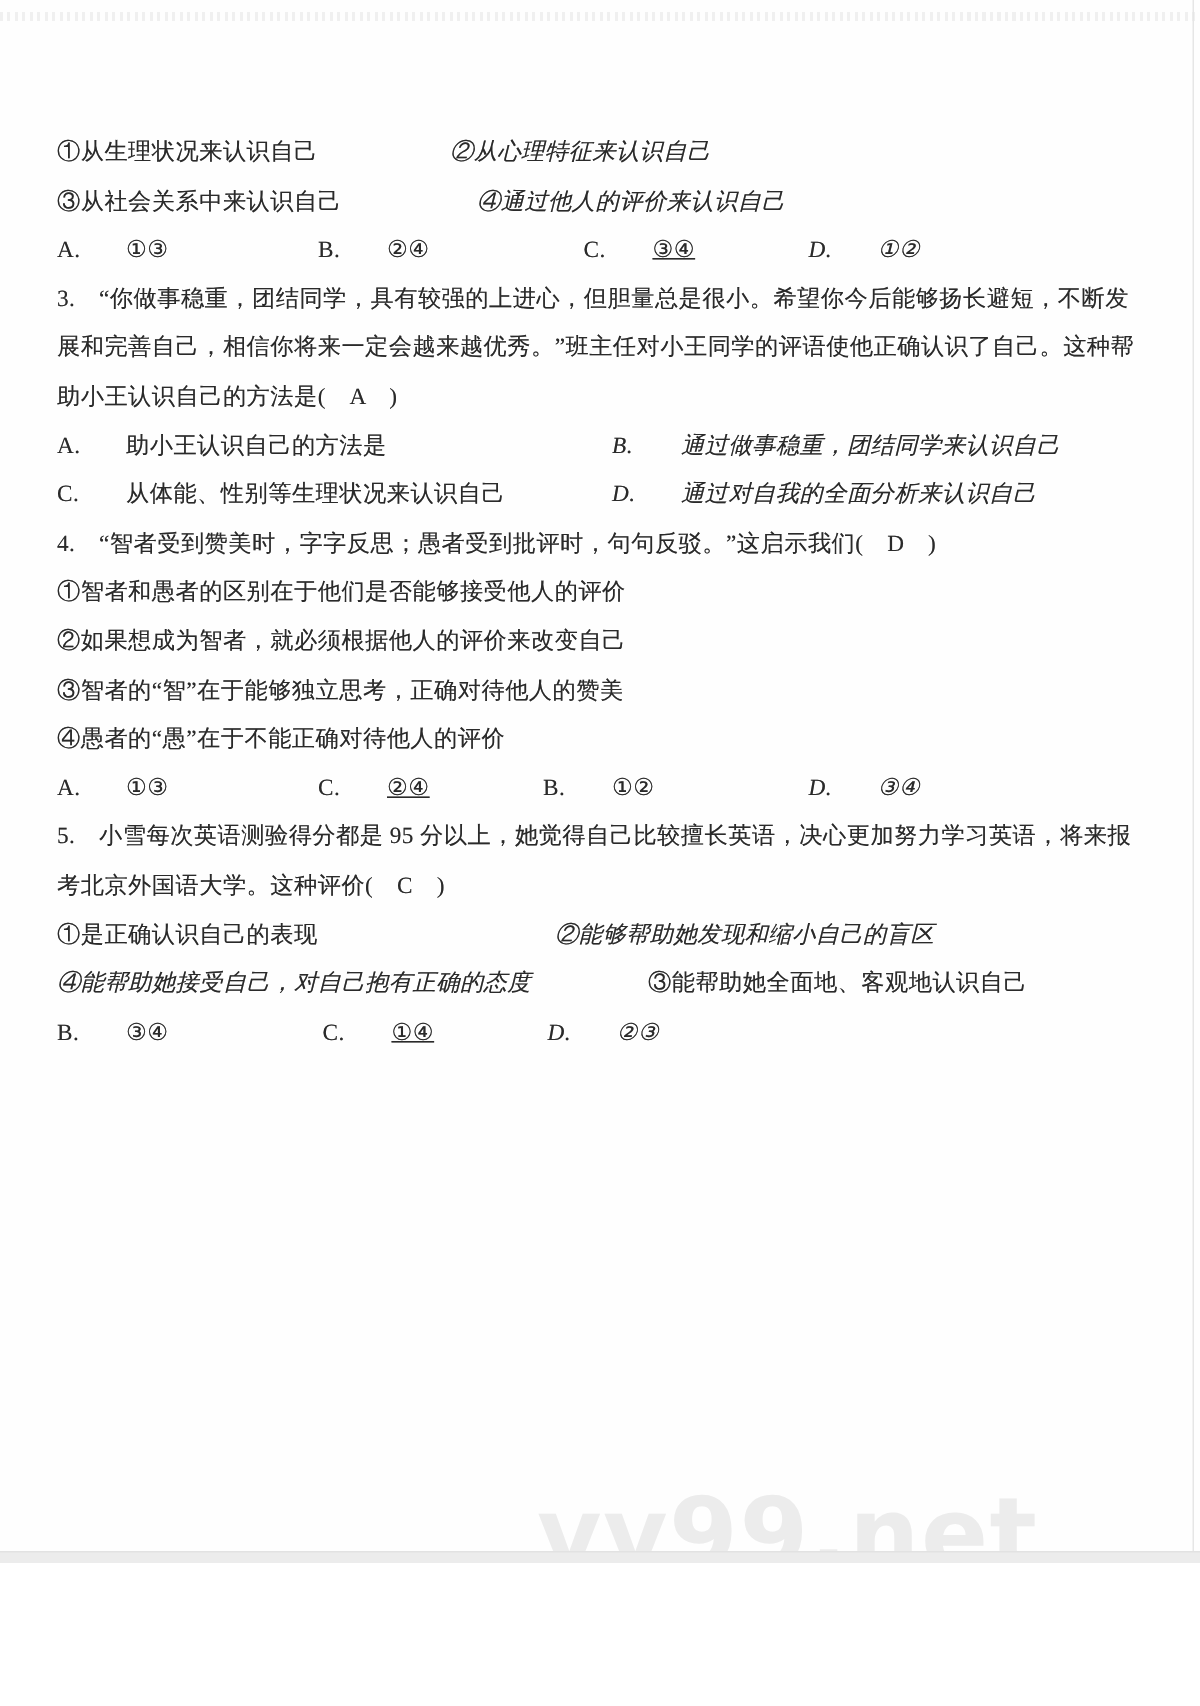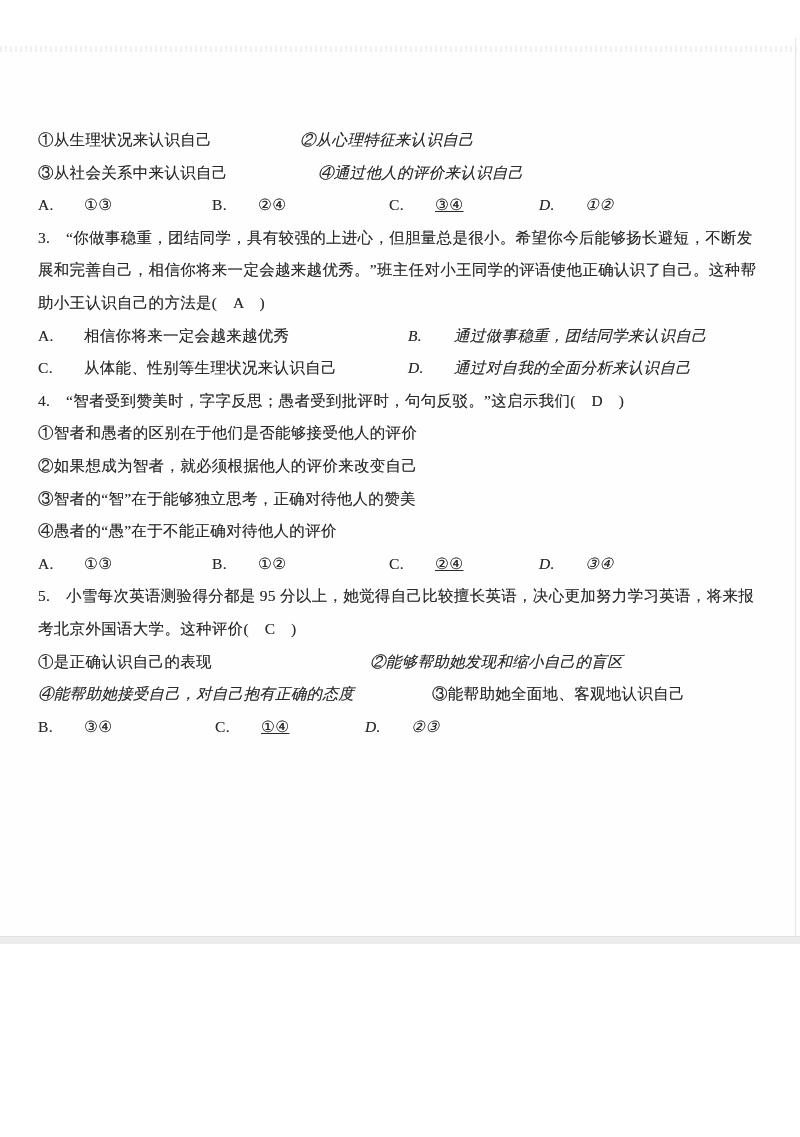--- a/index.html
+++ b/index.html
@@ -3,25 +3,24 @@
 <meta charset="utf-8">
 <style>
   html, body {
     margin: 0;
     padding: 0;
     background: #ffffff;
   }
   .page {
     position: relative;
     width: 800px;
-    height: 906px;
+    height: 1042px;
     background: #fefefe;
     overflow: hidden;
     font-family: "Liberation Serif", "DejaVu Serif", serif;
-    margin-top: 38px;
   }
   .perforation {
     position: absolute;
     top: 8px;
     left: 0;
     width: 100%;
     height: 6px;
     background: repeating-linear-gradient(90deg, #f0f0f0 0 2px, transparent 2px 5px);
   }
   .content {
@@ -110,21 +109,21 @@
       <span>3.　“你做事稳重，团结同学，具有较强的上进心，但胆量总是很小。希望你今后能够扬长避短，不断发</span>
     </div>
     <div class="line">
       <span>展和完善自己，相信你将来一定会越来越优秀。”班主任对小王同学的评语使他正确认识了自己。这种帮</span>
     </div>
     <div class="line">
       <span>助小王认识自己的方法是(　A　)</span>
     </div>
 
     <div class="line">
-      <span class="cell w370"><span class="opt-label">A.</span><span>相信你将来一定会越来越优秀</span></span>
+      <span class="cell w370"><span class="opt-label">A.</span><span>助小王认识自己的方法是</span></span>
       <span class="cell grow"><span class="opt-label">B.</span><span>通过做事稳重，团结同学来认识自己</span></span>
     </div>
     <div class="line">
       <span class="cell w370"><span class="opt-label">C.</span><span>从体能、性别等生理状况来认识自己</span></span>
       <span class="cell grow"><span class="opt-label">D.</span><span>通过对自我的全面分析来认识自己</span></span>
     </div>
 
     <div class="line">
       <span>4.　“智者受到赞美时，字字反思；愚者受到批评时，句句反驳。”这启示我们(　D　)</span>
     </div>
@@ -135,22 +134,22 @@
       <span>②如果想成为智者，就必须根据他人的评价来改变自己</span>
     </div>
     <div class="line">
       <span>③智者的“智”在于能够独立思考，正确对待他人的赞美</span>
     </div>
     <div class="line">
       <span>④愚者的“愚”在于不能正确对待他人的评价</span>
     </div>
     <div class="line opts">
       <span class="cell c1"><span class="opt-label">A.</span><span>①③</span></span>
+      <span class="cell c3"><span class="opt-label">C.</span><span>②④</span></span>
       <span class="cell c2"><span class="opt-label">B.</span><span>①②</span></span>
-      <span class="cell c3"><span class="opt-label">C.</span><span>②④</span></span>
       <span class="cell grow"><span class="opt-label">D.</span><span>③④</span></span>
     </div>
 
     <div class="line">
       <span>5.　小雪每次英语测验得分都是 95 分以上，她觉得自己比较擅长英语，决心更加努力学习英语，将来报</span>
     </div>
     <div class="line">
       <span>考北京外国语大学。这种评价(　C　)</span>
     </div>
     <div class="line">

